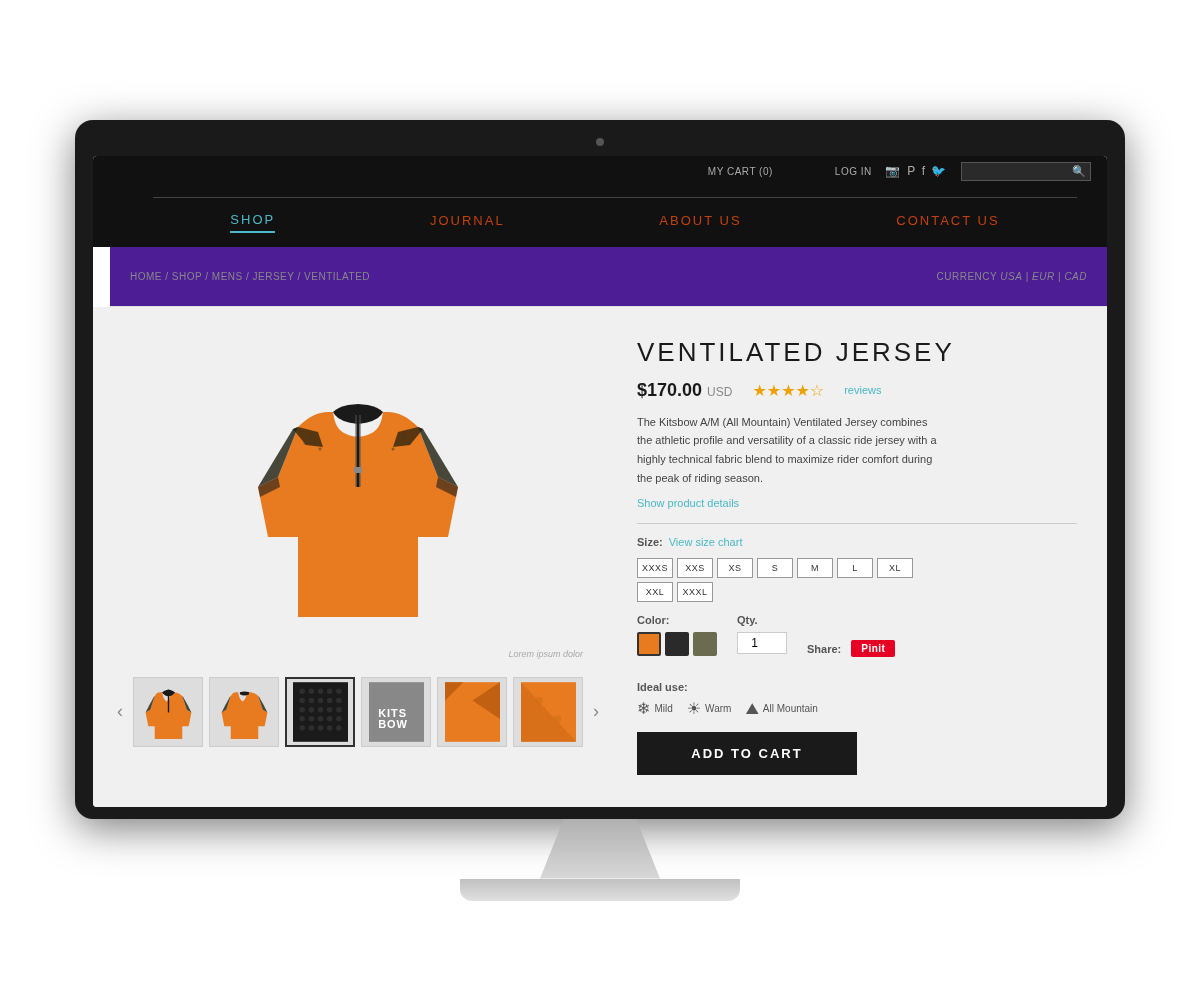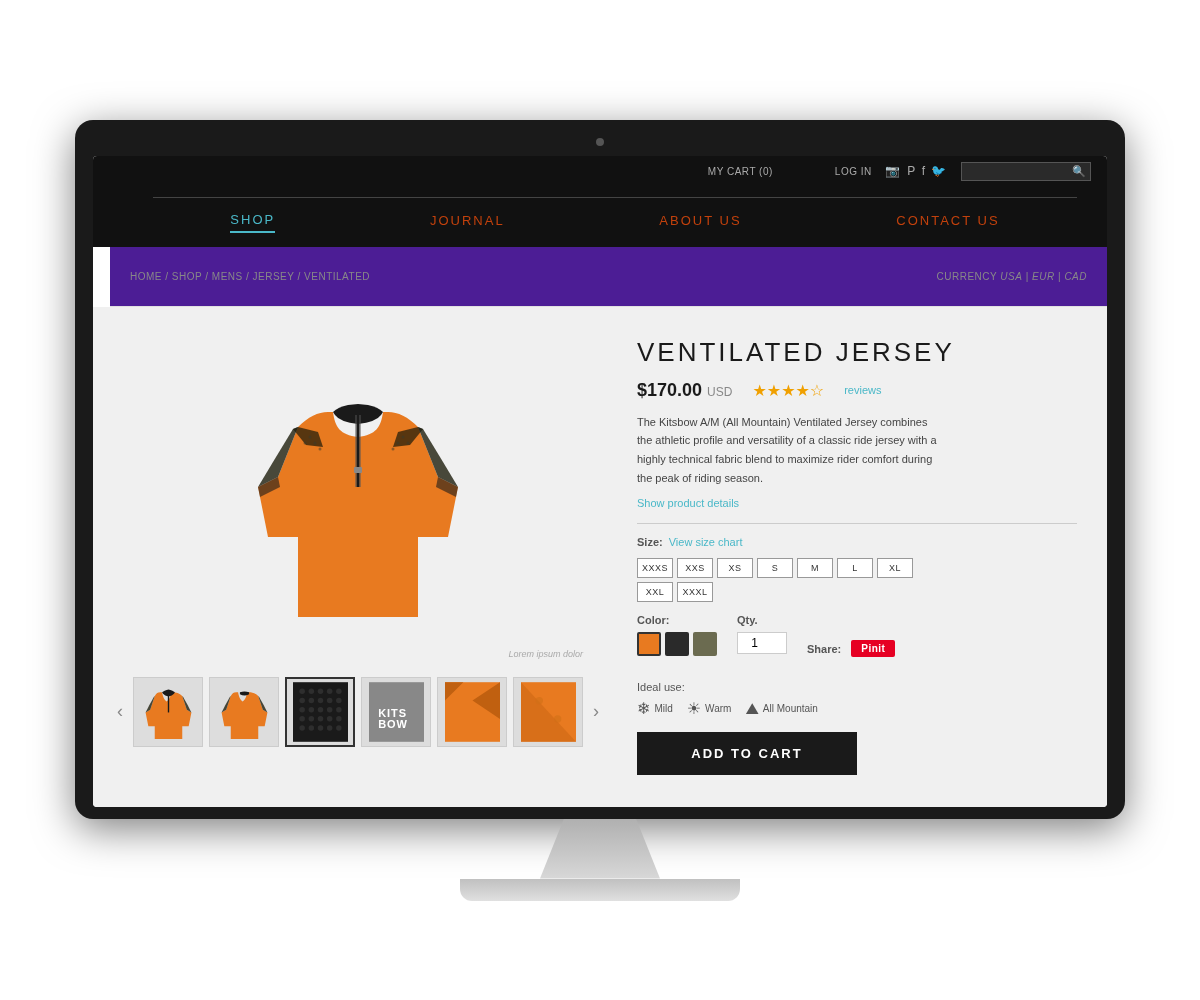--- a/index.html
+++ b/index.html
@@ -422,21 +422,21 @@
       border-radius: 2px;
       letter-spacing: 0.5px;
       font-weight: bold;
     }
     .ideal-use-section {
       margin-bottom: 14px;
     }
     .ideal-use-label {
       font-size: 11px;
       color: #555;
-      font-weight: normal;
+      font-weight: bold;
       margin-bottom: 6px;
     }
     .ideal-icons {
       display: flex;
       align-items: center;
       gap: 14px;
     }
     .ideal-icon-item {
       display: flex;
       align-items: center;

